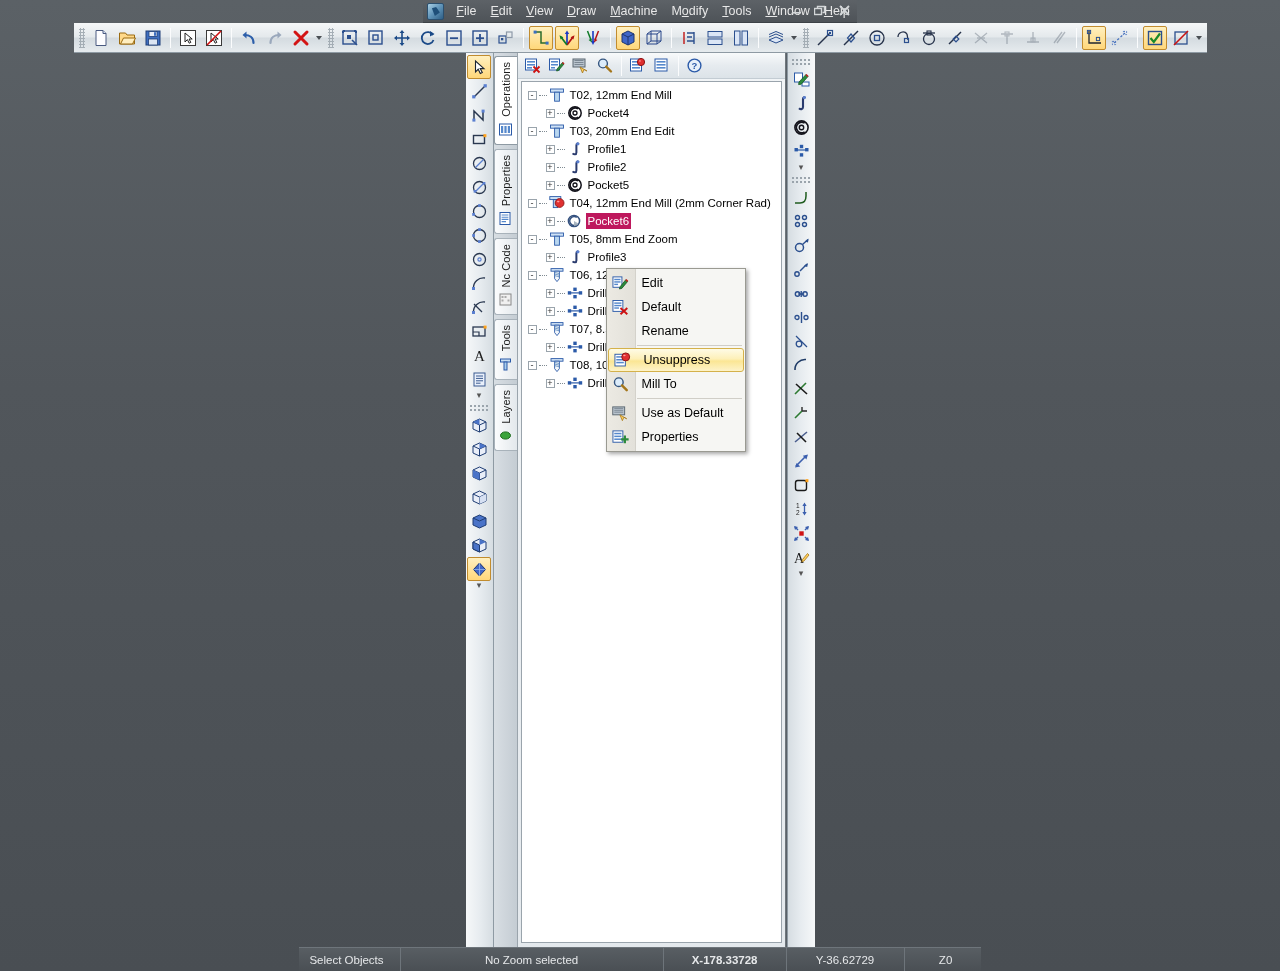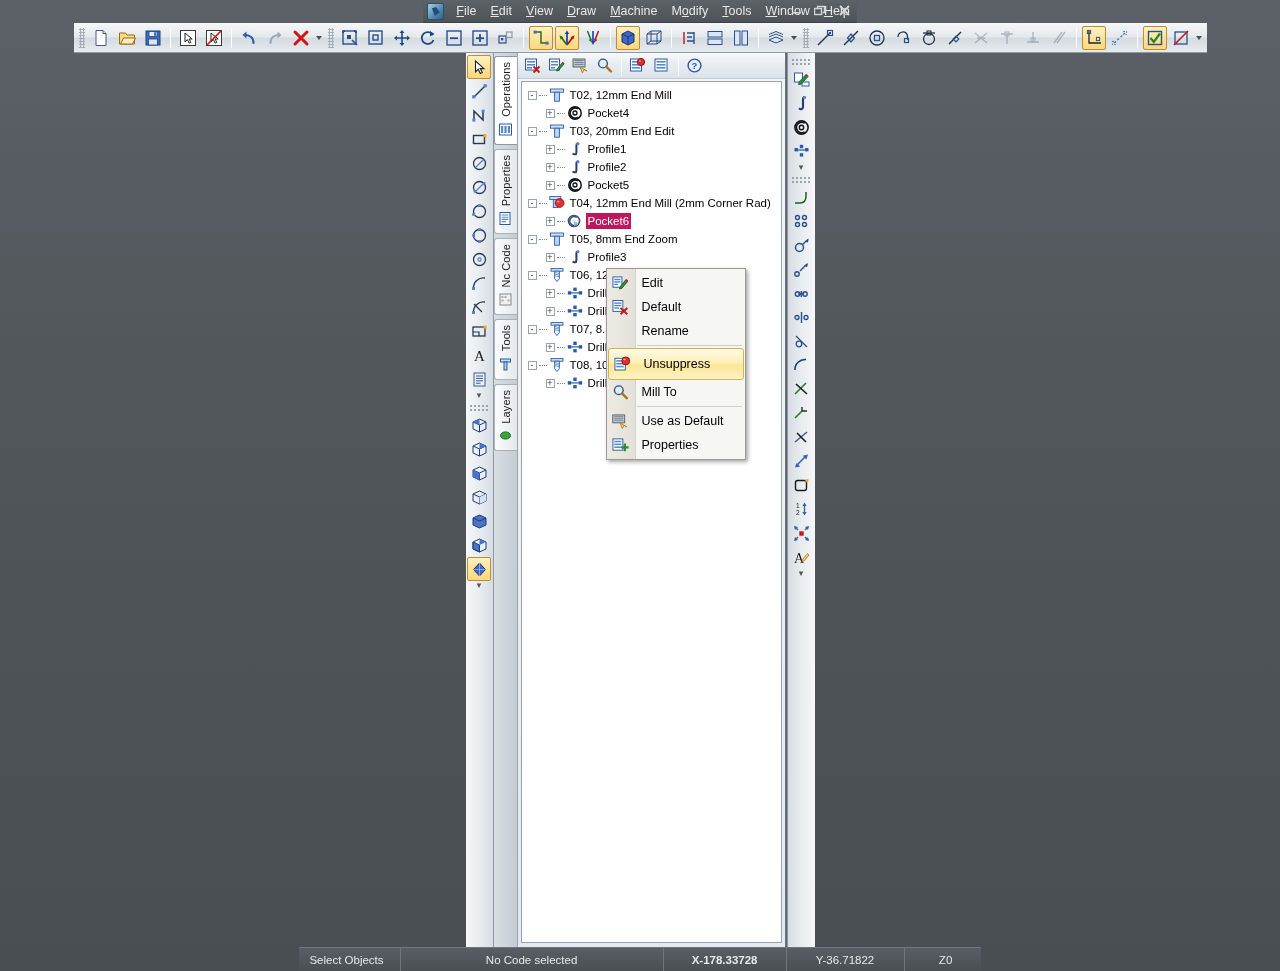--- a/index.html
+++ b/index.html
@@ -199,21 +199,21 @@
   }
   .ctxitem{
     position:relative; display:flex;align-items:center;height:24px;cursor:default;
     padding-left:2px; color:#000;
   }
   .ctxitem .cicon{width:24px;height:20px;display:flex;align-items:center;justify-content:center;flex:0 0 24px;z-index:1;}
   .ctxitem .clabel{margin-left:9px;z-index:1;white-space:nowrap;}
   .ctxitem.highlight{
     background: linear-gradient(to bottom,#fefbe6 0%,#fdf0b8 45%,#fbe694 55%,#fdf3c9 100%);
     border:1px solid #d4b14a; border-radius:3px;
-    height:32px; margin:0 1px;
+    height:24px; margin:0 1px;
   }
   .ctxsep{height:1px;background:#d0cec7;margin:2px 3px 2px 30px;position:relative;z-index:1;}
 
   
   .statusbar{
     height:24px;flex:0 0 24px;display:flex;align-items:center;
     background: linear-gradient(to bottom,#585e63,#4a4f54);
     border-top:1px solid #6e757b;
     color:#e6e8ea;font-size:11.5px;gap:6px;
   }
@@ -1473,21 +1473,21 @@
             </svg>
           </span>
           <span class="clabel">Properties</span>
         </div>
       </div>
   </div>
 
   <div class="statusbar">
     <div class="sb-cell sb-left">Select Objects</div>
     <div class="sb-div"></div>
-    <div class="sb-cell sb-tool">No Code selected</div>
+    <div class="sb-cell sb-tool">No Zoom selected</div>
     <div class="sb-div"></div>
     <div class="sb-cell sb-x">X-178.33728</div>
     <div class="sb-div"></div>
-    <div class="sb-cell sb-y">Y-36.71822</div>
+    <div class="sb-cell sb-y">Y-36.62729</div>
     <div class="sb-div"></div>
     <div class="sb-cell sb-z">Z0</div>
   </div>
 </div>
 
 </body></html>

